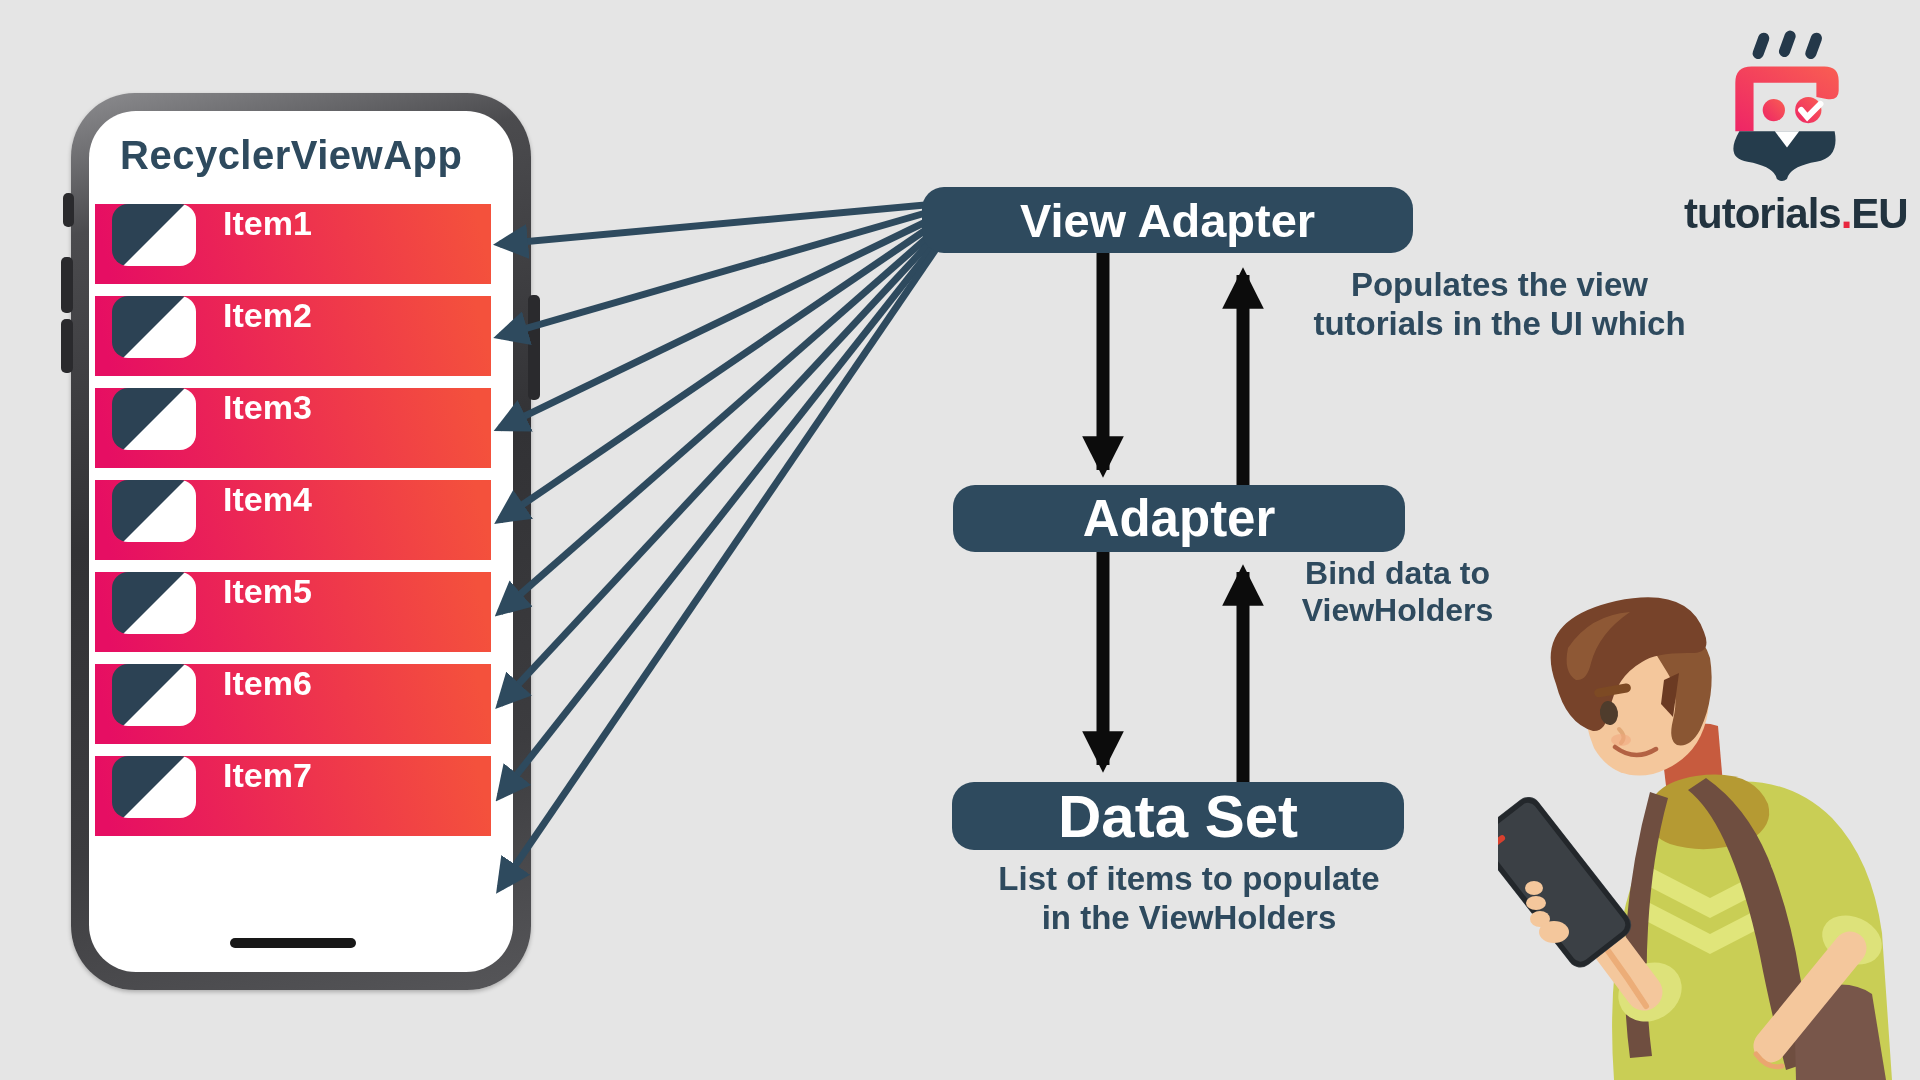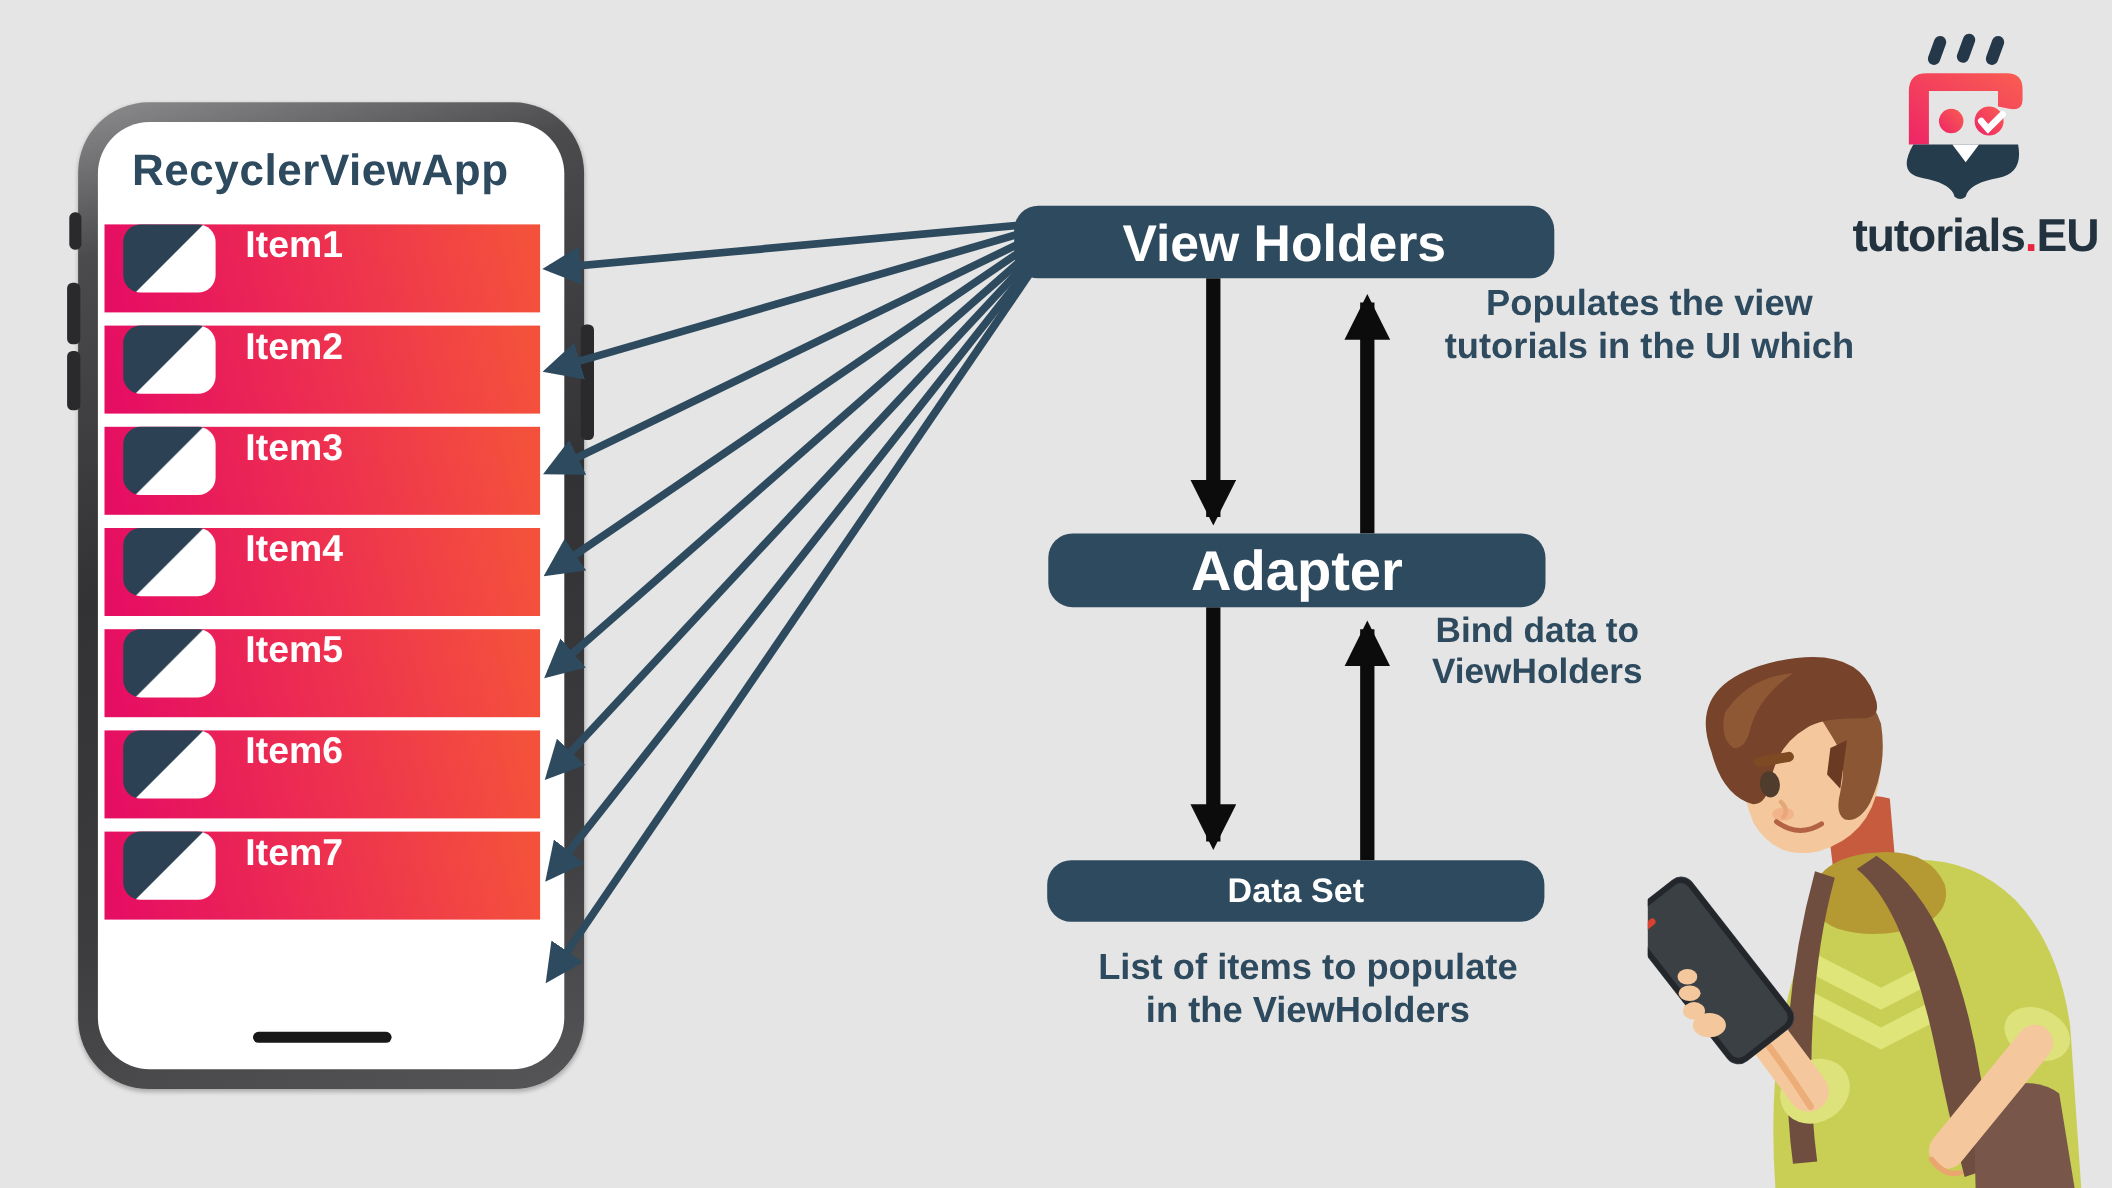--- a/index.html
+++ b/index.html
@@ -36,24 +36,24 @@
   .home-bar{position:absolute;left:141px;top:827px;width:126px;height:10px;border-radius:6px;background:#181818;}
 
   
   .overlay{position:absolute;left:0;top:0;width:1920px;height:1080px;pointer-events:none;}
 
   
   .dbox{position:absolute;background:var(--navy);border-radius:22px;display:flex;align-items:center;justify-content:center;
         color:#fff;font-weight:bold;}
   .dbox.vh{left:922px;top:187px;width:491px;height:66px;font-size:47px;}
   .dbox.ad{left:953px;top:485px;width:452px;height:67px;font-size:51px;}
-  .dbox.ds{left:952px;top:782px;width:452px;height:56px;font-size:31px;}
+  .dbox.ds{left:952px;top:782px;width:452px;height:68px;font-size:60px;}
 
   .note{position:absolute;color:var(--navy);font-weight:bold;text-align:center;line-height:1.17;}
-  .note.vh{left:1262px;top:256px;width:475px;font-size:33px;}
+  .note.vh{left:1262px;top:266px;width:475px;font-size:33px;}
   .note.ad{left:1270px;top:555px;width:255px;font-size:32px;}
   .note.ds{left:948px;top:860px;width:482px;font-size:33px;}
   .note span{display:block;}
 
   
   .logo{position:absolute;left:1684px;top:30px;width:206px;text-align:left;}
   .logo svg{display:block;margin:0 auto;}
   .logo-text{margin-top:8px;font-size:42px;font-weight:bold;letter-spacing:-1px;color:var(--navy-deep);}
   .logo-text .dot{color:#e8273f;}
 
@@ -129,21 +129,21 @@
 
     <g stroke="#0c0c0c" stroke-width="13">
       <line x1="1103" y1="253" x2="1103" y2="470" marker-end="url(#blackHead)"></line>
       <line x1="1243" y1="485" x2="1243" y2="275" marker-end="url(#blackHead)"></line>
       <line x1="1103" y1="552" x2="1103" y2="765" marker-end="url(#blackHead)"></line>
       <line x1="1243" y1="782" x2="1243" y2="572" marker-end="url(#blackHead)"></line>
     </g>
   </svg>
 
   <div class="dbox vh">
-    <span>View Holders</span>
+    <span>View Adapter</span>
   </div>
   <div class="dbox ad">
     <span>Adapter</span>
   </div>
   <div class="dbox ds">
     <span>Data Set</span>
   </div>
 
   <div class="note vh">
     <span>Populates the view</span>

